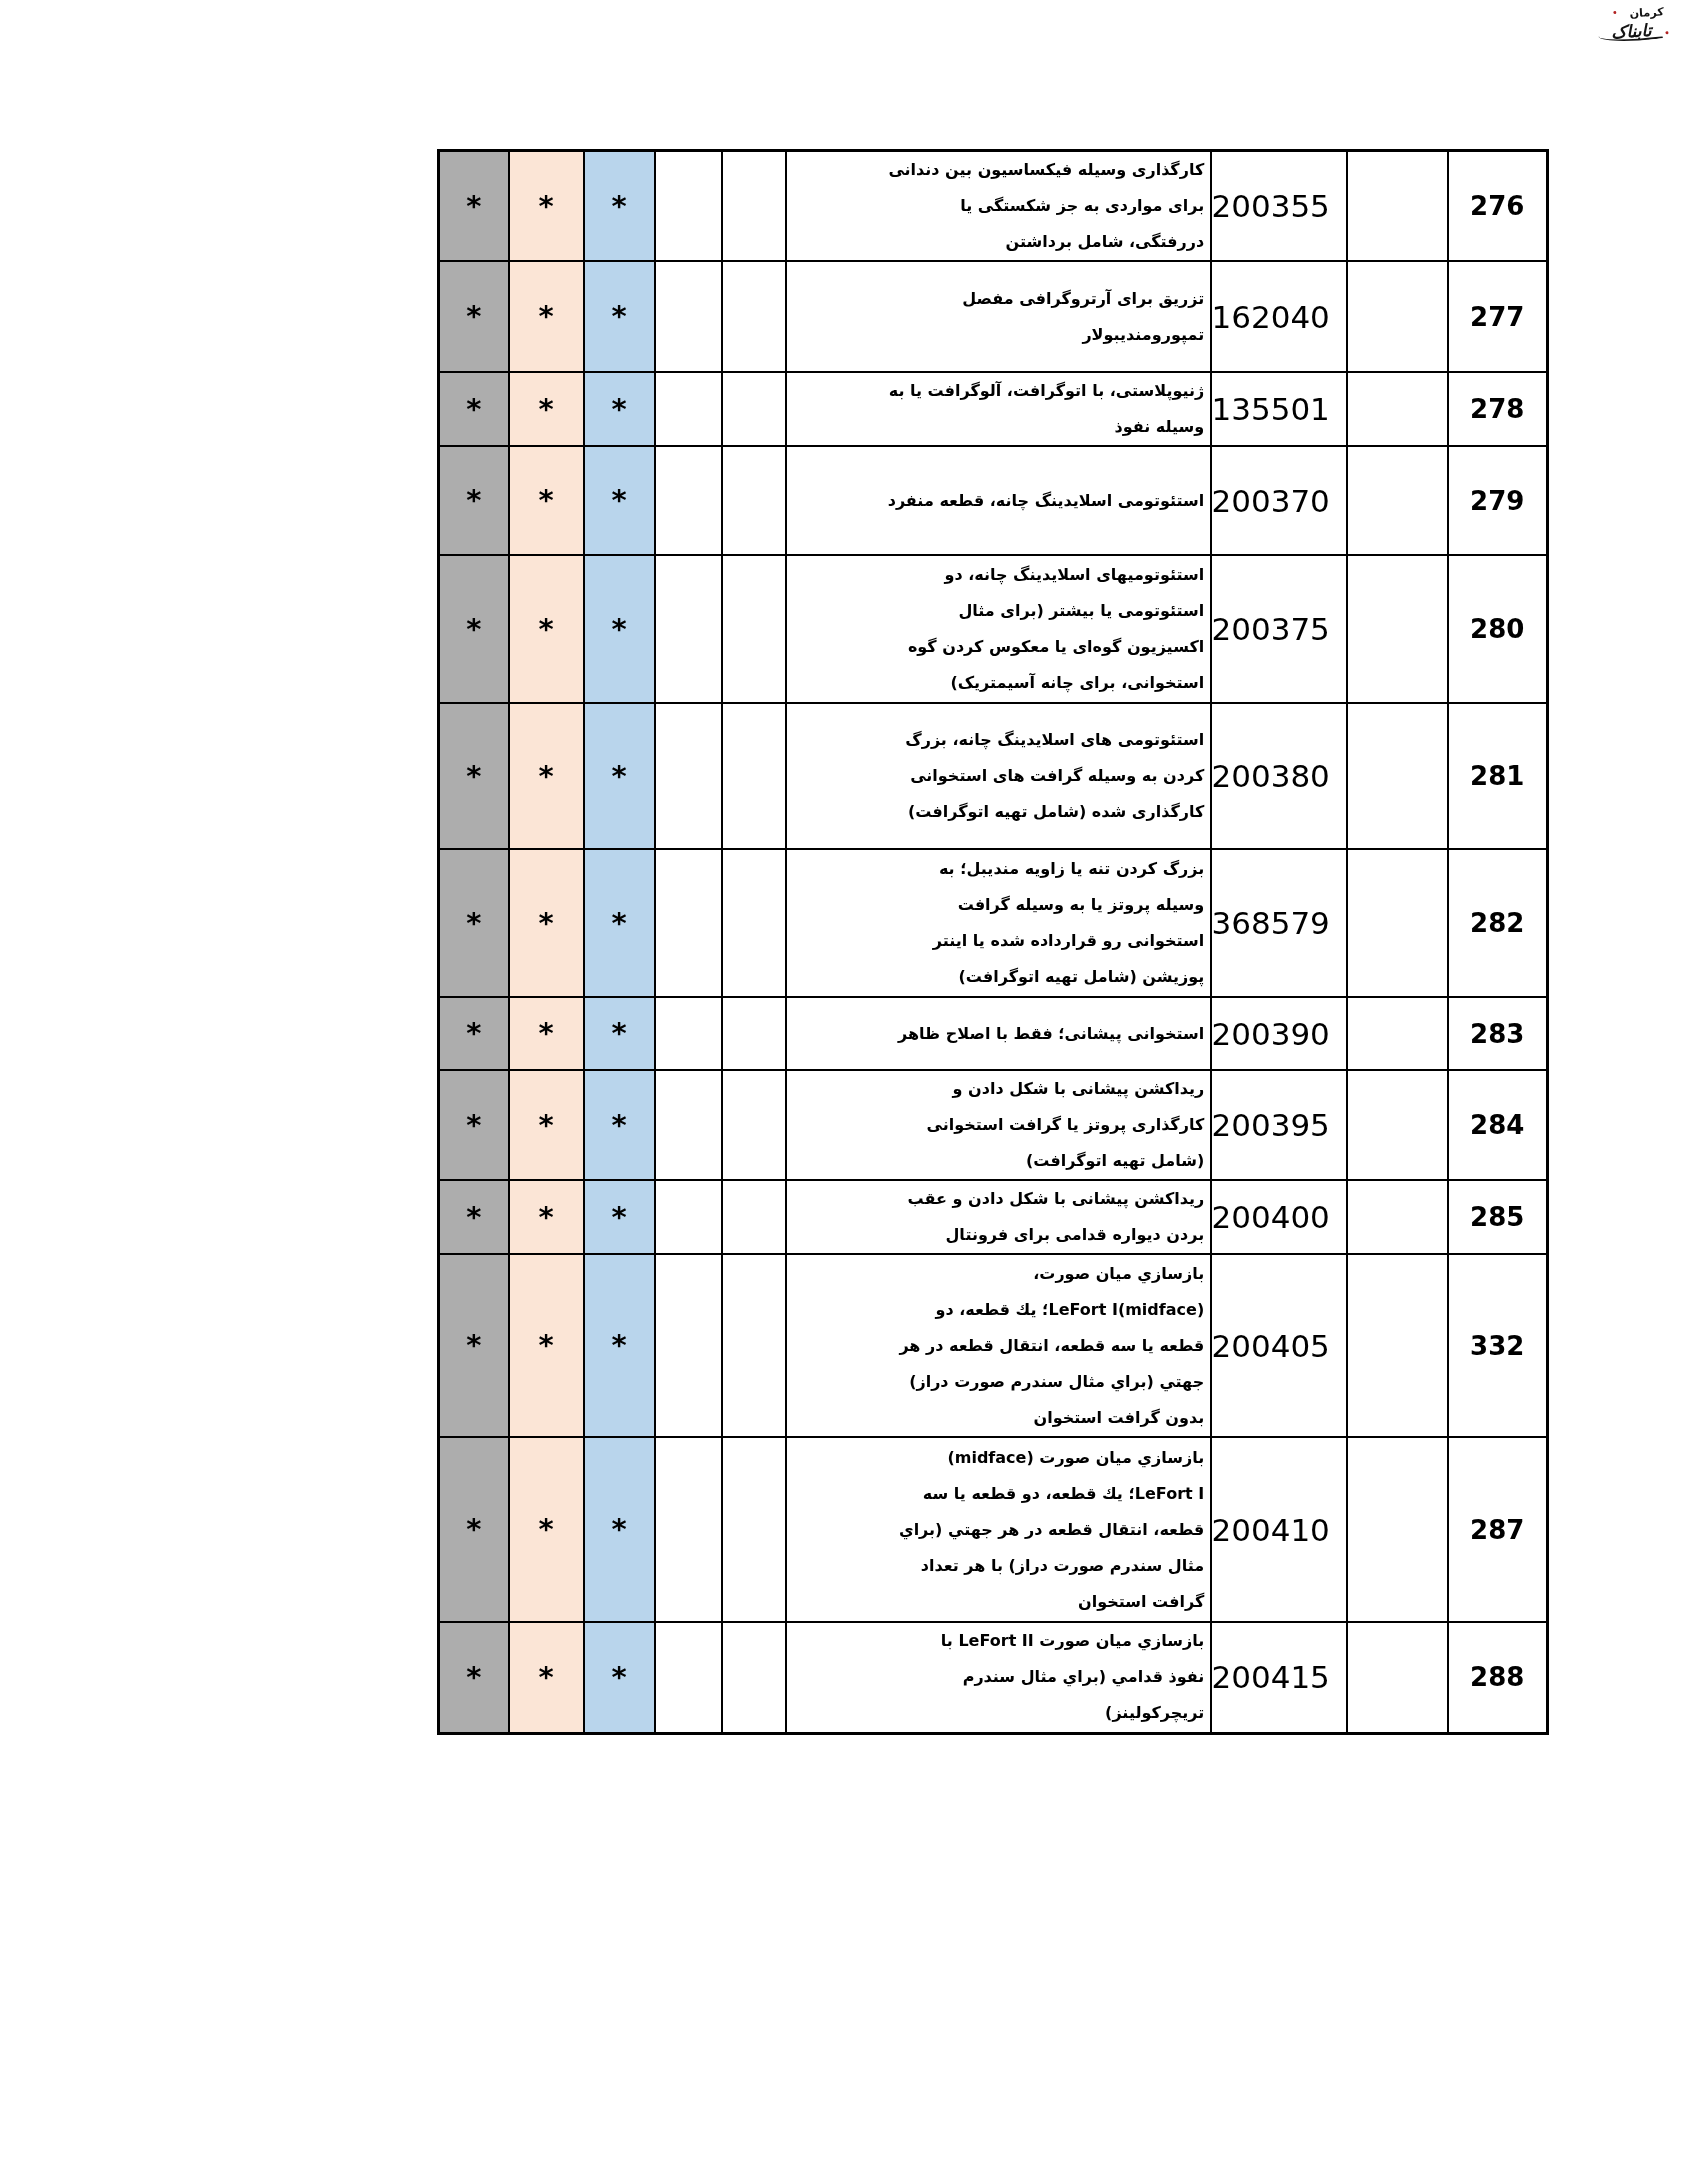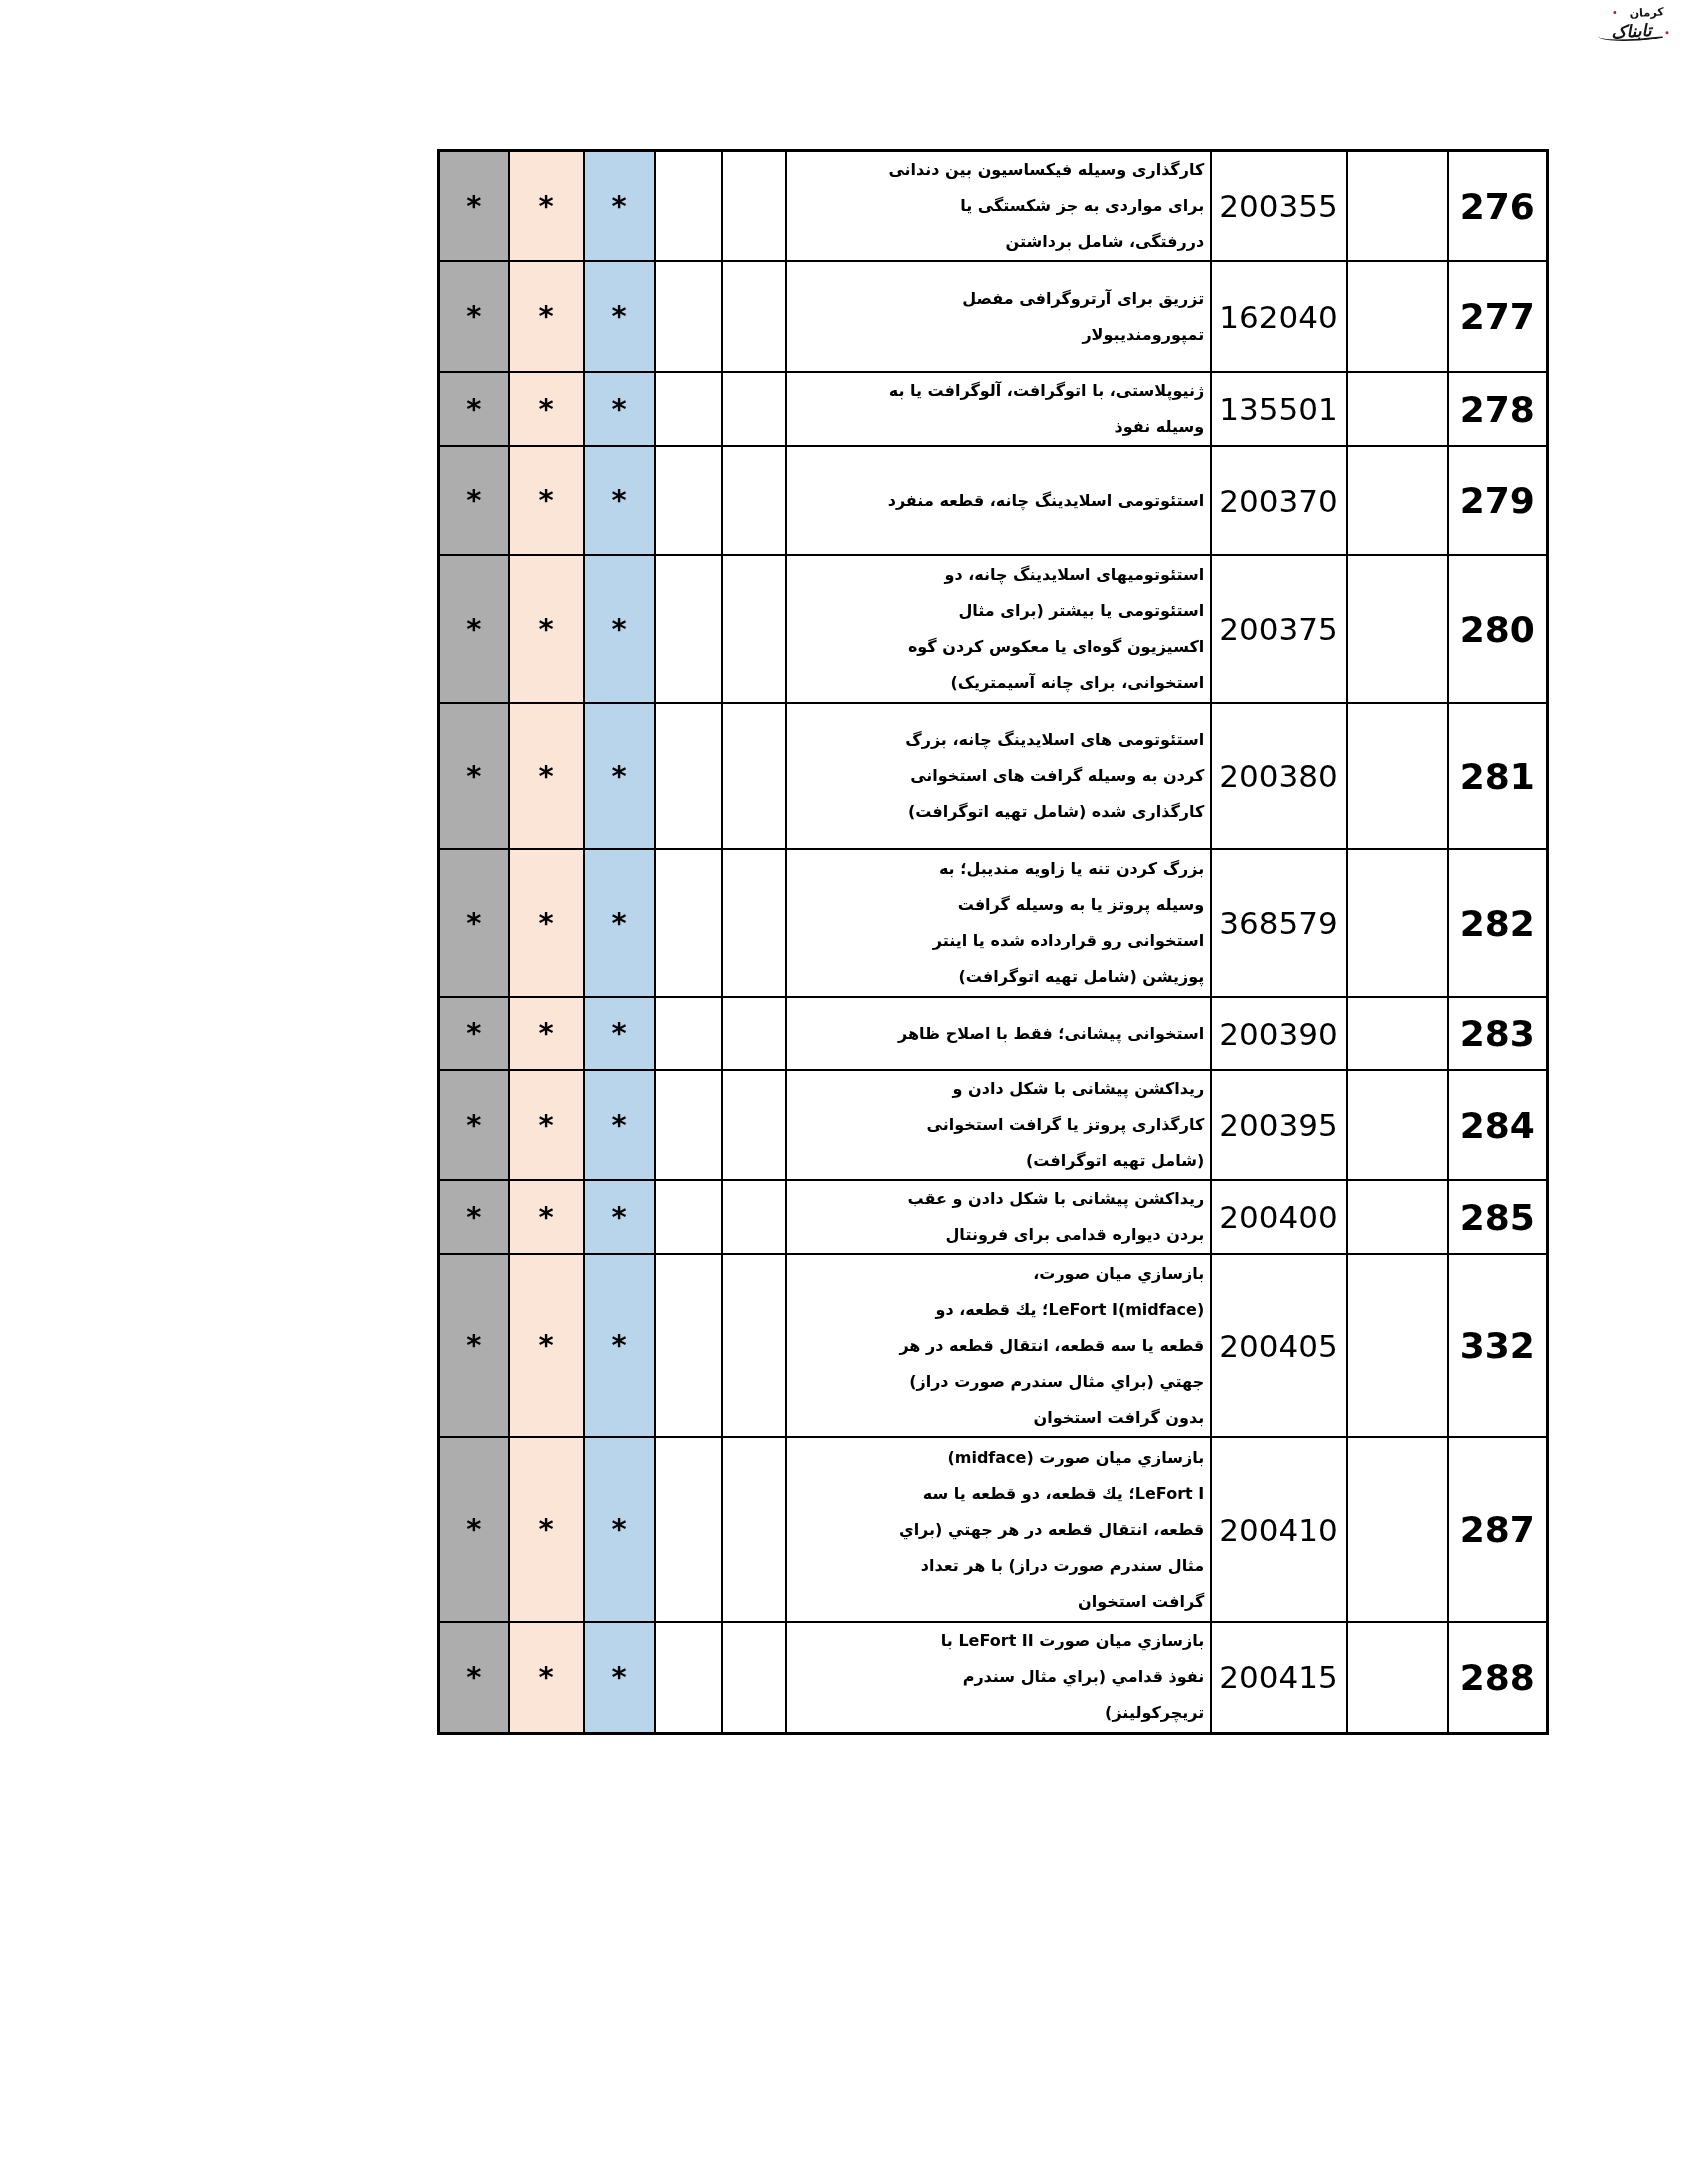--- a/index.html
+++ b/index.html
@@ -18,22 +18,22 @@
   
   table.codes{position:absolute;left:437px;top:149px;width:1110px;table-layout:fixed;border-collapse:collapse;border:3.3px solid #000;background:#fff;}
   td{border:2.6px solid #000;padding:0;vertical-align:middle;overflow:hidden;}
   td.star{text-align:center;font-size:29px;font-weight:700;line-height:1;}
   td.star-gray{background:var(--col-gray,#adadad);}
   td.star-peach{background:var(--col-peach,#fbe5d6);}
   td.star-blue{background:var(--col-blue,#b9d5ec);}
   td.empty{background:#fff;}
   td.desc{padding:0 5.3px 0 2.6px;}
   .desc-text{display:inline-block;width:100%;direction:rtl;text-align:right;white-space:pre-line;font-size:16px;line-height:36px;font-weight:700;}
-  td.code{text-align:center;font-size:31px;font-weight:400;letter-spacing:0;}
-  td.num{text-align:center;font-size:36px;font-weight:700;}
+  td.code{font-size:31px;font-weight:400;letter-spacing:0;}
+  td.num{text-align:center;font-size:26px;font-weight:700;}
 </style>
 </head>
 <body>
 
 <div class="page">
 
   <div class="logo">
     <span class="logo-kerman">کرمان</span>
     <span class="logo-tabnak">تابناک</span>
     <span class="logo-swash"></span>

